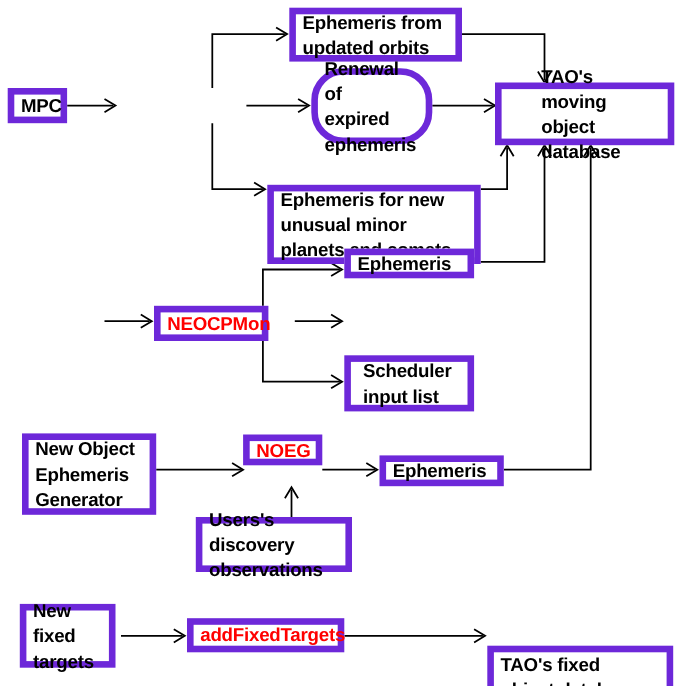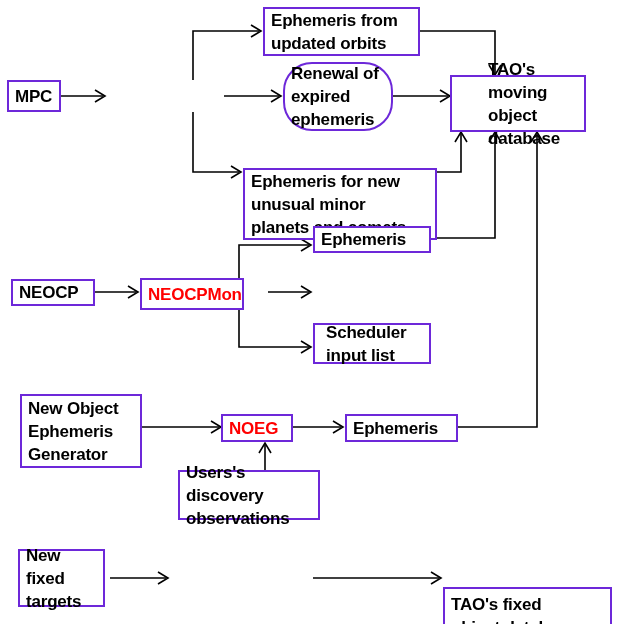--- a/index.html
+++ b/index.html
@@ -11,21 +11,21 @@
     position: relative;
     width: 624px;
     height: 624px;
     background: #ffffff;
     font-family: "Liberation Sans", sans-serif;
     overflow: hidden;
   }
   .node {
     position: absolute;
     box-sizing: border-box;
-    border: 2px solid #6d28d9;
+    border: 6px solid #6d28d9;
     background: #ffffff;
     color: #000000;
     font-size: 17px;
     font-weight: bold;
     line-height: 23px;
     letter-spacing: -0.2px;
     display: flex;
     flex-direction: column;
     justify-content: center;
     padding: 1px 5px 1px 6px;
@@ -132,66 +132,66 @@
 expired
 ephemeris</span>
   </div>
 
   <div class="node" style="left:243px; top:140px; width:194px; height:72px;margin-top:28px;">
     <span>Ephemeris for new
 unusual minor
 planets and comets</span>
   </div>
 
-  <div class="node" style="left:450px; top:75px; width:136px; height:57px;padding-left:36px;">
+  <div class="node" style="left:450px; top:75px; width:163px; height:57px;padding-left:36px;">
     <span>TAO's moving
 object database</span>
   </div>
 
-  <div class="node" style="left:11px; top:279px; width:84px; height:27px;">
-    <span>NEOCP</span>
-  </div>
 
   <div class="node proc" style="left:140px; top:278px; width:104px; height:32px;">
     <span>NEOCPMon</span>
   </div>
 
   <div class="node" style="left:313px; top:226px; width:118px; height:27px;">
     <span>Ephemeris</span>
   </div>
 
 
-  <div class="node" style="left:313px; top:323px; width:118px; height:41px;padding-left:11px;">
+  <div class="node" style="left:313px; top:323px; width:118px; height:51px;padding-left:11px;">
     <span>Scheduler
 input list</span>
   </div>
 
   <div class="node" style="left:8px; top:394px; width:122px; height:74px;margin-left:12px;">
     <span>New Object
 Ephemeris
 Generator</span>
   </div>
 
-  <div class="node proc" style="left:221px; top:414px; width:72px; height:28px;">
+  <div class="node proc" style="left:221px; top:395px; width:72px; height:28px;">
     <span>NOEG</span>
   </div>
 
   <div class="node" style="left:345px; top:414px; width:113px; height:28px;">
     <span>Ephemeris</span>
   </div>
 
   <div class="node" style="left:178px; top:470px; width:142px; height:50px;">
     <span>Users's discovery
 observations</span>
   </div>
 
   <div class="node" style="left:18px; top:549px; width:87px; height:58px;">
     <span>New fixed
 targets</span>
   </div>
 
+  <div class="node proc" style="left:170px; top:562px; width:143px; height:31px;">
+    <span>addFixedTargets</span>
+  </div>
 
   <div class="node" style="left:443px; top:549px; width:169px; height:58px;margin-top:38px;">
     <span>TAO's fixed
 object database</span>
   </div>
 
 </div>
 
 </body></html>

